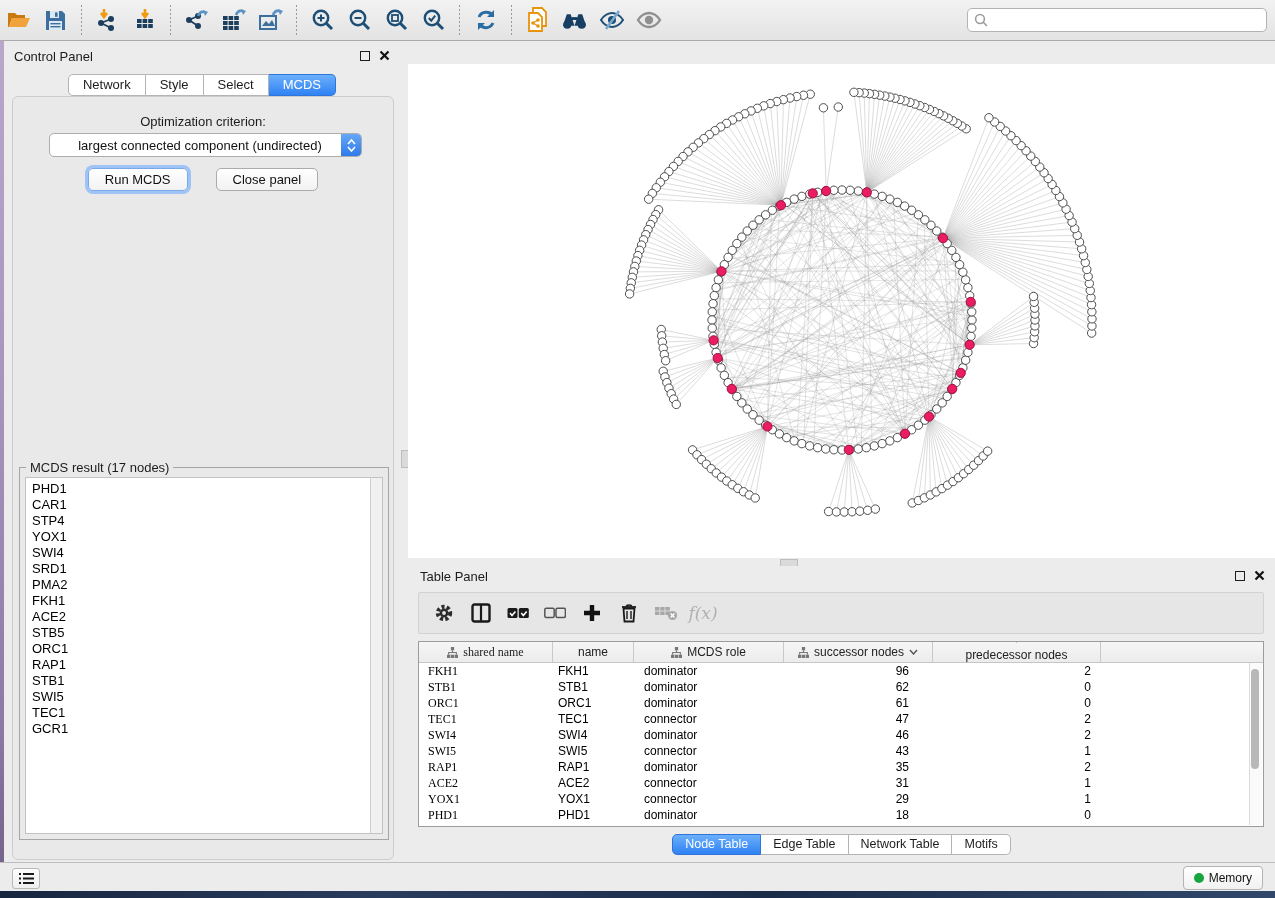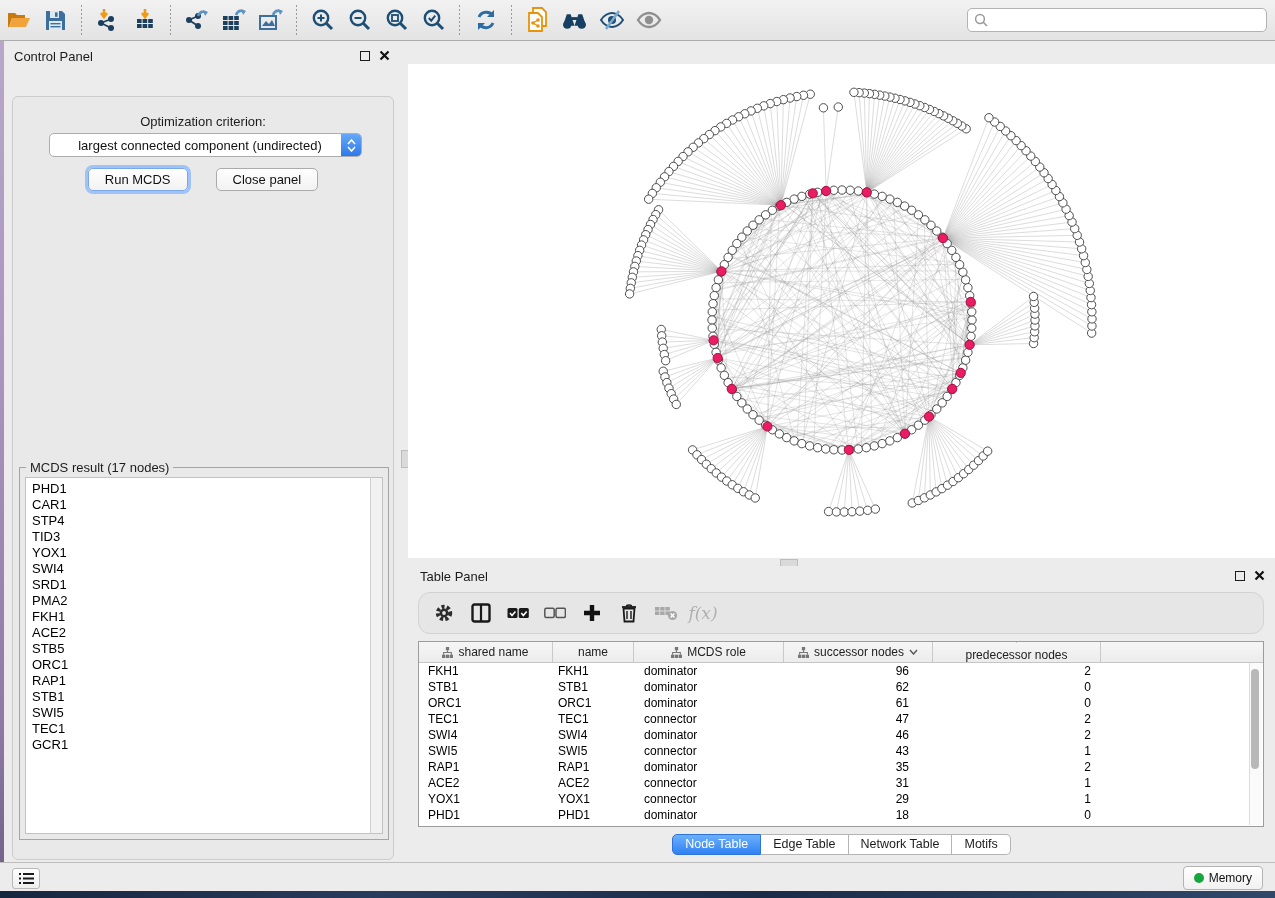--- a/index.html
+++ b/index.html
@@ -70,31 +70,31 @@
   .light.green{background:#35c94b;border:1px solid #2aa638;}
   .net-title .t{display:block;text-align:center;font-size:13px;color:#2b2b2b;line-height:22px;}
   .net-canvas{position:absolute;left:0;top:23px;width:867px;height:494px;background:#fff;}
   .net-canvas svg{display:block;}
 
   
   .table-panel{position:absolute;left:408px;top:566px;width:867px;height:296px;background:#ececec;}
   .tp-header{position:absolute;left:12px;top:3px;font-size:13px;color:#1c1c1c;}
   .tp-btns{position:absolute;right:10px;top:4px;display:flex;gap:9px;align-items:center;}
   .tp-toolbar{position:absolute;left:10px;top:26px;width:846px;height:42px;background:#e6e6e6;
-       border:1px solid #d2d2d2;border-radius:12px;display:flex;align-items:center;box-sizing:border-box;padding-left:12px;}
+       border:1px solid #d2d2d2;border-radius:2px;display:flex;align-items:center;box-sizing:border-box;padding-left:12px;}
   .tp-ico{width:26px;height:26px;margin-right:11px;display:flex;align-items:center;justify-content:center;cursor:pointer;}
   .fx{font-family:"DejaVu Serif",serif;font-style:italic;font-size:17px;color:#b0b0b0;}
   .ntable{position:absolute;left:10px;top:75px;width:846px;height:186px;background:#fff;border:1px solid #9c9c9c;
        box-sizing:border-box;overflow:hidden;}
   .thead{display:flex;height:20px;background:linear-gradient(180deg,#f6f6f6,#ececec);border-bottom:1px solid #c6c6c6;}
   .thcell{display:flex;align-items:center;justify-content:center;gap:5px;font-size:12px;color:#222;
        border-right:1px solid #c9c9c9;box-sizing:border-box;cursor:pointer;}
   .trow{display:flex;height:16px;}
   .tcell{font-size:12px;color:#000;line-height:16px;box-sizing:border-box;white-space:nowrap;overflow:hidden;}
-  .c0{width:134px;padding-left:9px;}
+  .c0{width:134px;padding-left:9px;font-family:Liberation Serif, serif;}
   .c1{width:81px;padding-left:5px;}
   .c2{width:150px;padding-left:10px;}
   .c3{width:149px;text-align:right;padding-right:24px;}
   .c4{width:168px;text-align:right;padding-right:10px;flex-direction:column;}
   .c5{flex:1;}
   .thcell.c0,.thcell.c1,.thcell.c2,.thcell.c3,.thcell.c4{padding:0;text-align:center;}
   .t-scroll{position:absolute;right:1px;top:21px;width:12px;bottom:1px;background:#fafafa;border-left:1px solid #dcdcdc;}
   .t-thumb{position:absolute;left:1px;top:6px;width:8px;height:100px;background:#b8b8b8;border-radius:4px;}
   .tp-tabs{position:absolute;left:0;top:268px;width:100%;display:flex;justify-content:center;}
   .tp-tab{height:19px;line-height:19px;padding:0 12px;font-size:12.5px;background:#fff;border:1px solid #b4b4b4;
@@ -278,20 +278,26 @@
 
   <div class="control-panel">
     <div class="cp-header">Control Panel</div>
     <div class="panel-btns">
       <span class="float-btn"></span>
       <span class="close-btn">
         <svg width="11" height="11" viewBox="0 0 11 11">
             <path d="M1.5 1.5l8 8M9.5 1.5l-8 8" stroke="#111" stroke-width="2.2"></path>
           </svg>
       </span>
+    </div>
+    <div class="tabbar">
+      <span class="tab">Network</span>
+      <span class="tab">Style</span>
+      <span class="tab">Select</span>
+      <span class="tab sel">MCDS</span>
     </div>
     <div class="cp-body">
       <div class="opt-label">Optimization criterion:</div>
       <div class="select">
         <span class="val">largest connected component (undirected)</span>
         <span class="cap">
           <svg width="9" height="6" viewBox="0 0 9 6">
               <path d="M1 5l3.5-4L8 5" stroke="#fff" stroke-width="1.6" fill="none"></path>
             </svg>
           <svg width="9" height="6" viewBox="0 0 9 6">
@@ -302,21 +308,20 @@
       <div class="btn-row">
         <button class="pbtn focus">Run MCDS</button>
         <button class="pbtn">Close panel</button>
       </div>
       <div class="groupbox">
         <span class="legend">MCDS result (17 nodes)</span>
         <div class="mcds-list">
             <div class="mcds-item">PHD1</div>
             <div class="mcds-item">CAR1</div>
             <div class="mcds-item">STP4</div>
-            <div class="mcds-item">TID3</div>
             <div class="mcds-item">YOX1</div>
             <div class="mcds-item">SWI4</div>
             <div class="mcds-item">SRD1</div>
             <div class="mcds-item">PMA2</div>
             <div class="mcds-item">FKH1</div>
             <div class="mcds-item">ACE2</div>
             <div class="mcds-item">STB5</div>
             <div class="mcds-item">ORC1</div>
             <div class="mcds-item">RAP1</div>
             <div class="mcds-item">STB1</div>

